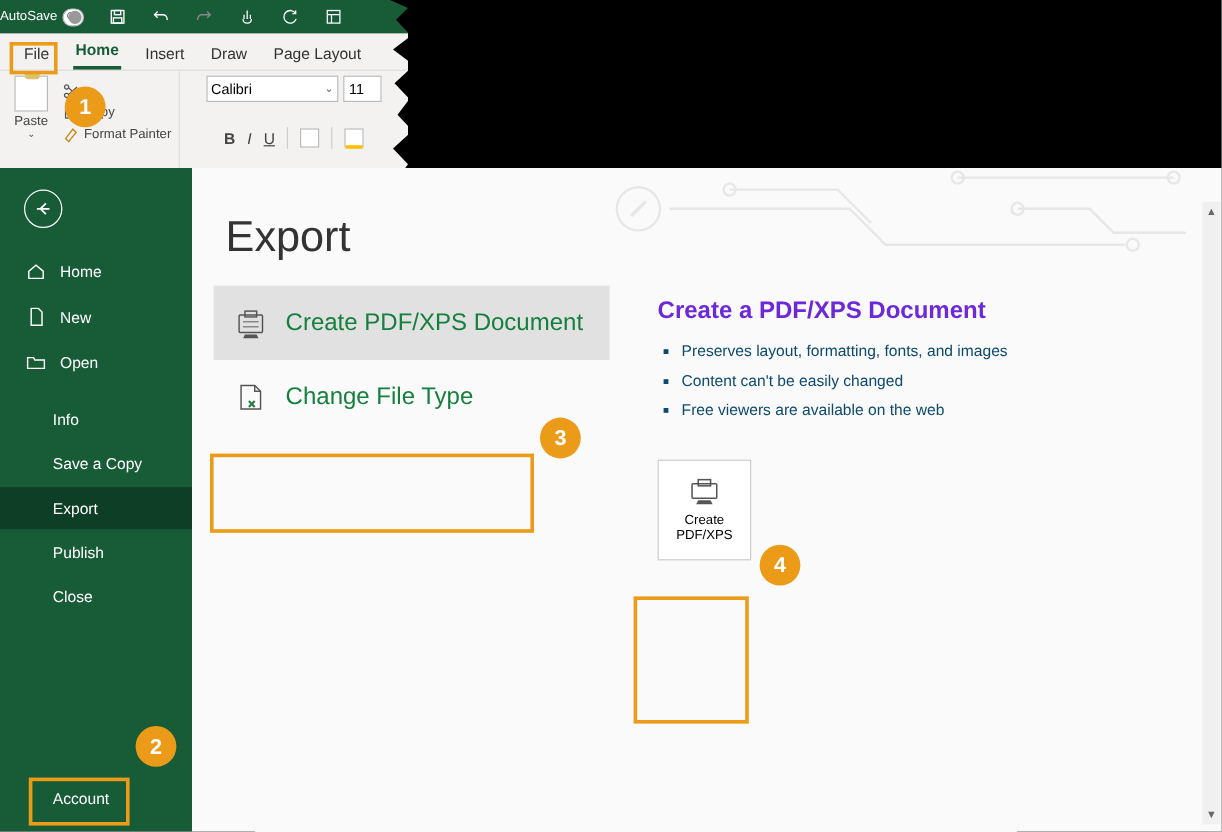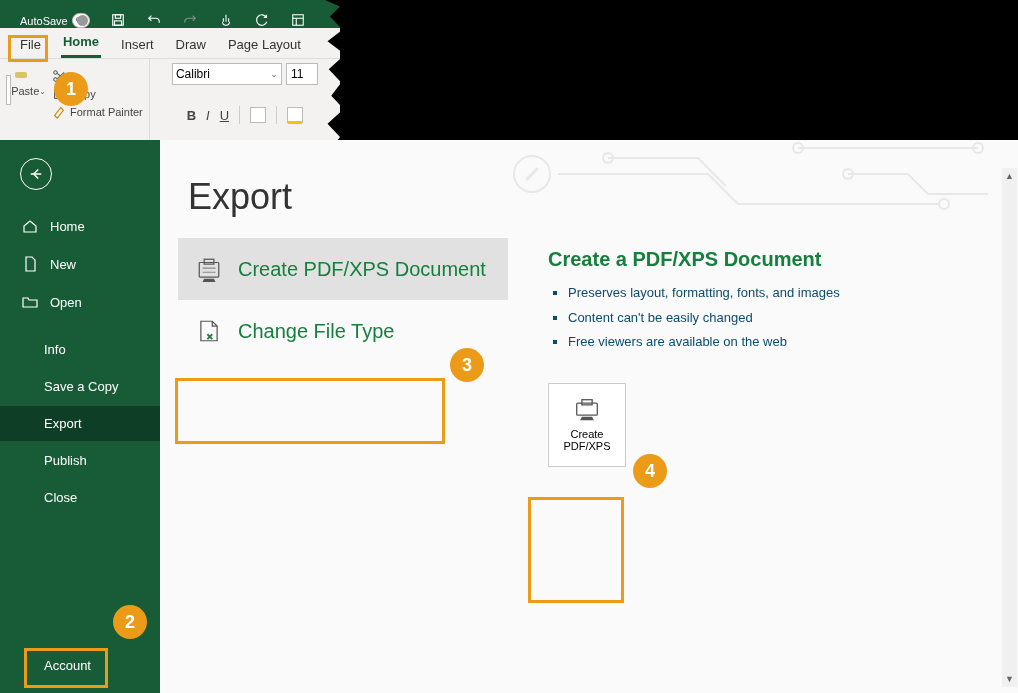--- a/index.html
+++ b/index.html
@@ -1,33 +1,33 @@
 <!DOCTYPE html>
 <html><head>
 <meta charset="utf-8">
 <style>
   * { box-sizing: border-box; margin: 0; padding: 0; font-family: "Segoe UI", sans-serif; }
   body { width: 1018px; height: 693px; background: #000; position: relative; overflow: hidden; }
 
   
   .ribbon-wrap { position: absolute; top: 0; left: 0; width: 340px; height: 165px; background: #f3f2f1; }
-  .titlebar { height: 28px; background: #185c37; display: flex; align-items: flex-end; gap: 20px; padding: 0 20px; color: #fff; font-size: 11px; }
+  .titlebar { height: 28px; background: #185c37; display: flex; align-items: center; gap: 20px; padding: 0 0; color: #fff; font-size: 11px; }
   .autosave-toggle { display: flex; align-items: center; gap: 4px; }
   .toggle-pill { width: 18px; height: 15px; border: 1px solid #bbb; border-radius: 8px; background: #fff; position: relative; }
   .toggle-pill::after { content: ""; position: absolute; right: 1px; top: 1px; width: 11px; height: 11px; border-radius: 50%; background: #999; }
   .toggle-pill .on { font-size: 8px; color: #555; position: absolute; left: 3px; top: 1px; }
   .qat-icon { width: 16px; height: 16px; display: flex; align-items: center; justify-content: center; color: #fff; font-size: 12px; }
   .tabs { height: 30px; display: flex; align-items: flex-end; gap: 18px; padding: 0 18px; background: #f3f2f1; font-size: 13px; }
   .tab { padding: 4px 2px 6px; color: #333; cursor: pointer; }
   .tab.active { color: #185c37; border-bottom: 3px solid #185c37; font-weight: 600; }
   .ribbon-body { height: 95px; border-top: 1px solid #ddd; background: #f3f2f1; display: flex; }
   .ribbon-group { border-right: 1px solid #ddd; display: flex; flex-direction: column; justify-content: space-between; align-items: center; padding: 4px 6px 2px; }
   .group-label { font-size: 11px; color: #666; }
   .paste-block { display: flex; gap: 6px; }
-  .paste-btn { width: 40px; display: flex; flex-direction: row; align-items: center; font-size: 11px; color: #444; }
+  .paste-btn { width: 40px; display: flex; flex-direction: column; align-items: center; font-size: 11px; color: #444; }
   .paste-icon { width: 28px; height: 30px; border: 1px solid #bbb; background: #fff; margin-bottom: 2px; position: relative; }
   .paste-icon::before{content:"";position:absolute;top:-4px;left:8px;width:12px;height:6px;background:#d9c36a;border-radius:2px;}
   .clip-side { display: flex; flex-direction: column; gap: 4px; font-size: 11px; color: #444; padding-top: 6px; }
   .clip-side .row { display: flex; align-items: center; gap: 4px; }
   .font-group { flex: 1; display:flex; flex-direction:column; justify-content:space-between; align-items:center; padding:4px 6px 2px;}
   .font-row1 { display: flex; gap: 4px; }
   .font-name { width: 110px; height: 22px; border: 1px solid #bbb; background: #fff; font-size: 12px; padding: 1px 3px; display:flex; align-items:center; justify-content:space-between;}
   .font-size { width: 32px; height: 22px; border: 1px solid #bbb; background: #fff; font-size: 12px; padding: 1px 4px; display:flex; align-items:center;}
   .font-row2 { display: flex; gap: 10px; align-items: center; font-size: 13px; color: #444; margin-top:6px;}
   .font-row2 span { cursor: pointer; }
@@ -63,21 +63,21 @@
   .bs-main { flex: 1; position: relative; background: #fafafa; overflow-y:auto; }
   .decor-svg { position:absolute; top:0; right:0; width:520px; height:80px; opacity:.4;}
   .export-heading { font-size: 36px; font-weight: 300; color: #333; margin: 36px 0 20px 28px; }
 
   .exp-columns { display: flex; }
   .exp-left { width: 330px; margin-left: 18px; }
   .exp-option { display: flex; align-items: center; gap: 16px; height: 62px; padding-left: 18px; font-size: 20px; color: #15803d; cursor: pointer; }
   .exp-option.selected { background: #e1e1e1; }
   .exp-option .oic { width: 26px; height: 26px; }
   .exp-right { margin-left: 40px; padding-top: 10px; }
-  .exp-title { font-size: 20px; color: #15803d; margin-bottom: 10px; }
+  .exp-title { font-size: 20px; color: #6d28d9; margin-bottom: 10px; }
   .bullets { list-style: square; font-size: 13px; color: #0c4a6e; margin-left: 20px; line-height: 1.9; }
   .create-btn { margin-top: 28px; width: 78px; height: 84px; border: 1px solid #ccc; background: #fff; display: flex; flex-direction: column; align-items: center; justify-content: center; gap: 6px; font-size: 11px; text-align:center; cursor:pointer;}
   .create-btn .bic { width: 28px; height: 24px; }
 
   .vscroll { position:absolute; right:1px; top:28px; bottom:6px; width:15px; background:#f0f0f0; }
   .vscroll-up, .vscroll-down { height:16px; display:flex; align-items:center; justify-content:center; font-size:9px; color:#666;}
   .vscroll-down{position:absolute;bottom:0;width:100%;}
 
   
   .callnum { position: absolute; width: 34px; height: 34px; border-radius: 50%; background: #eb9b18; color: #fff; font-size: 18px; font-weight: 600; display: flex; align-items: center; justify-content: center; z-index: 50; }

